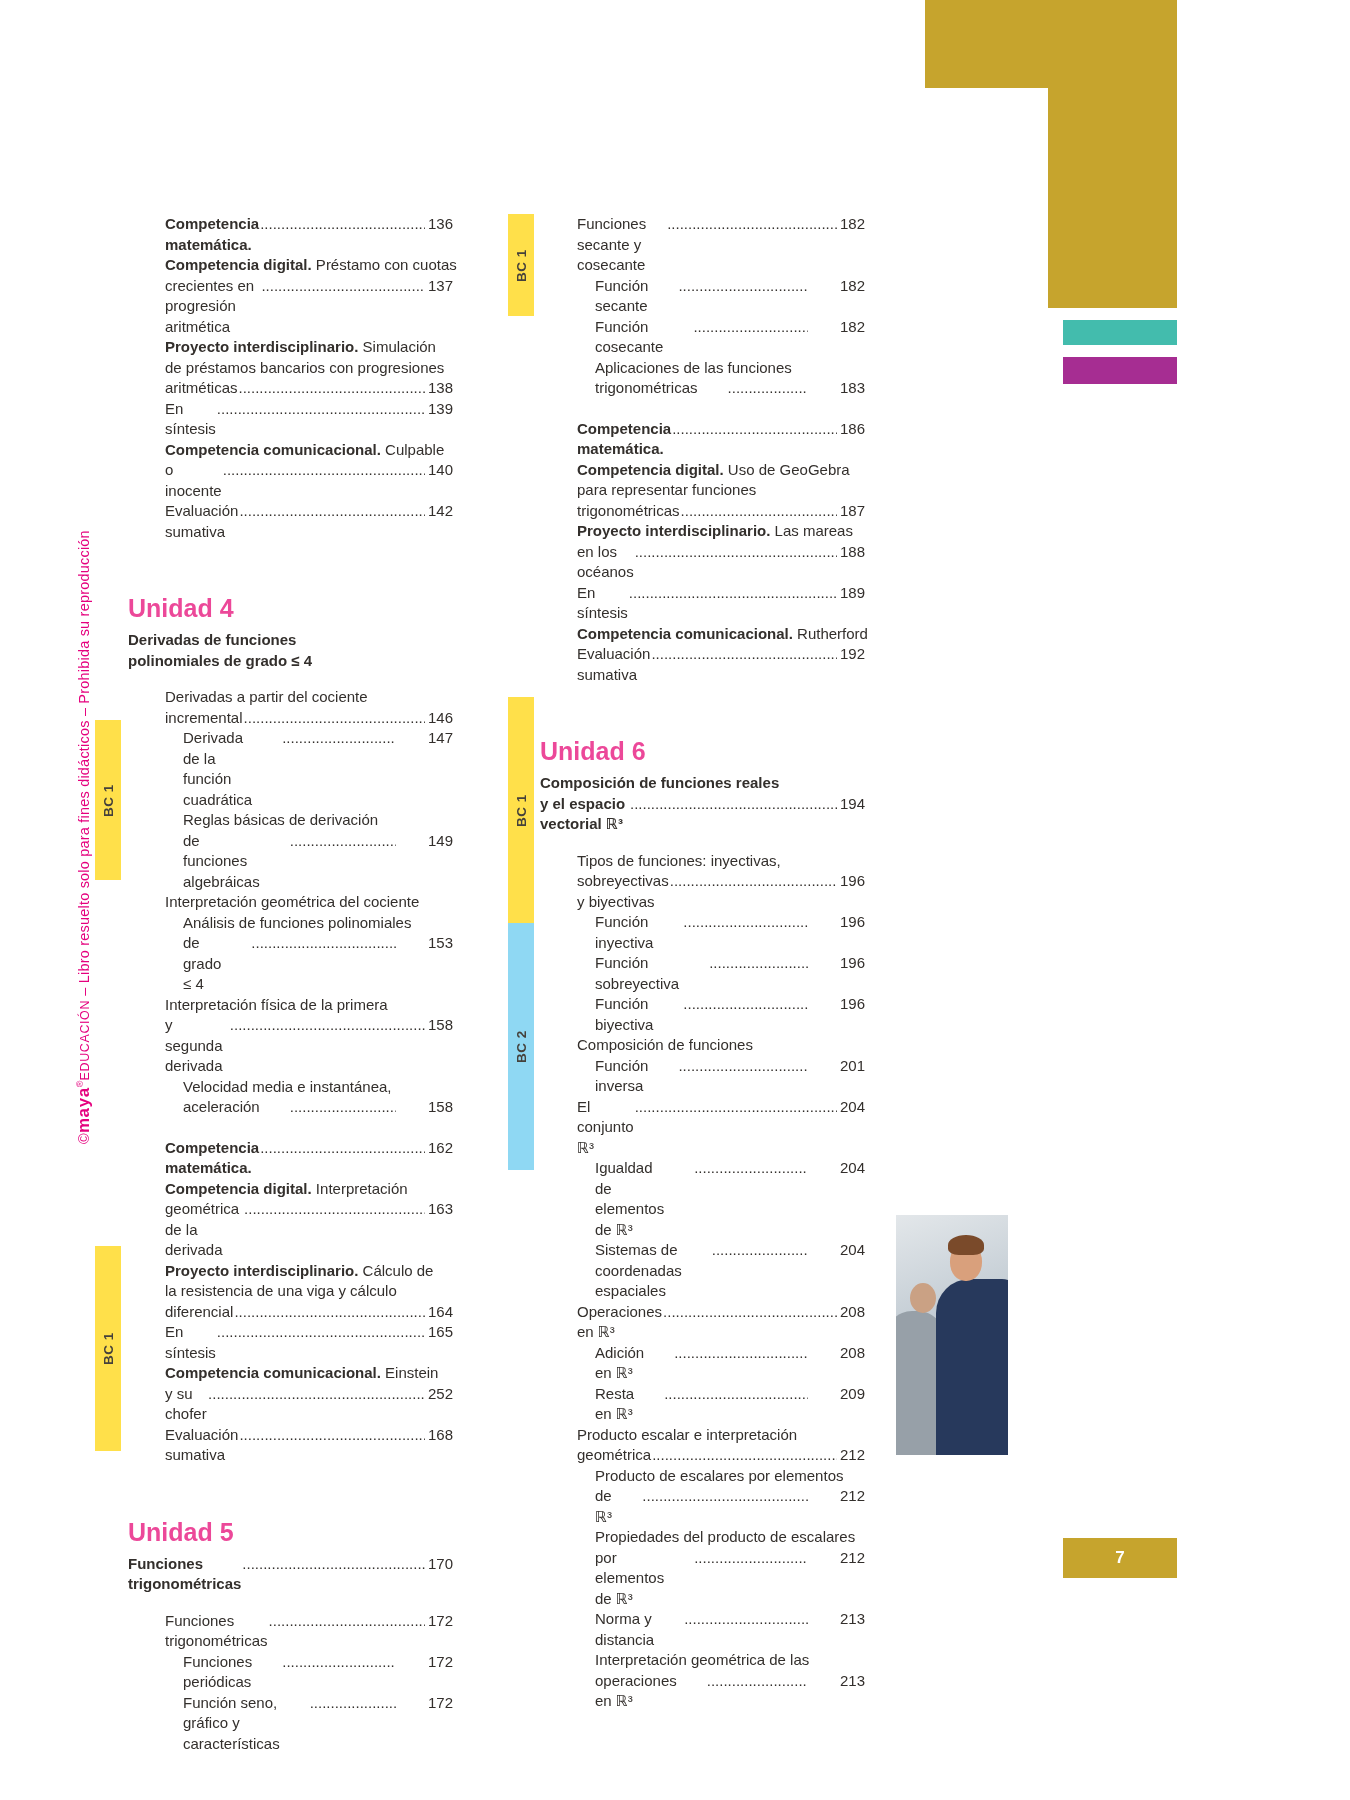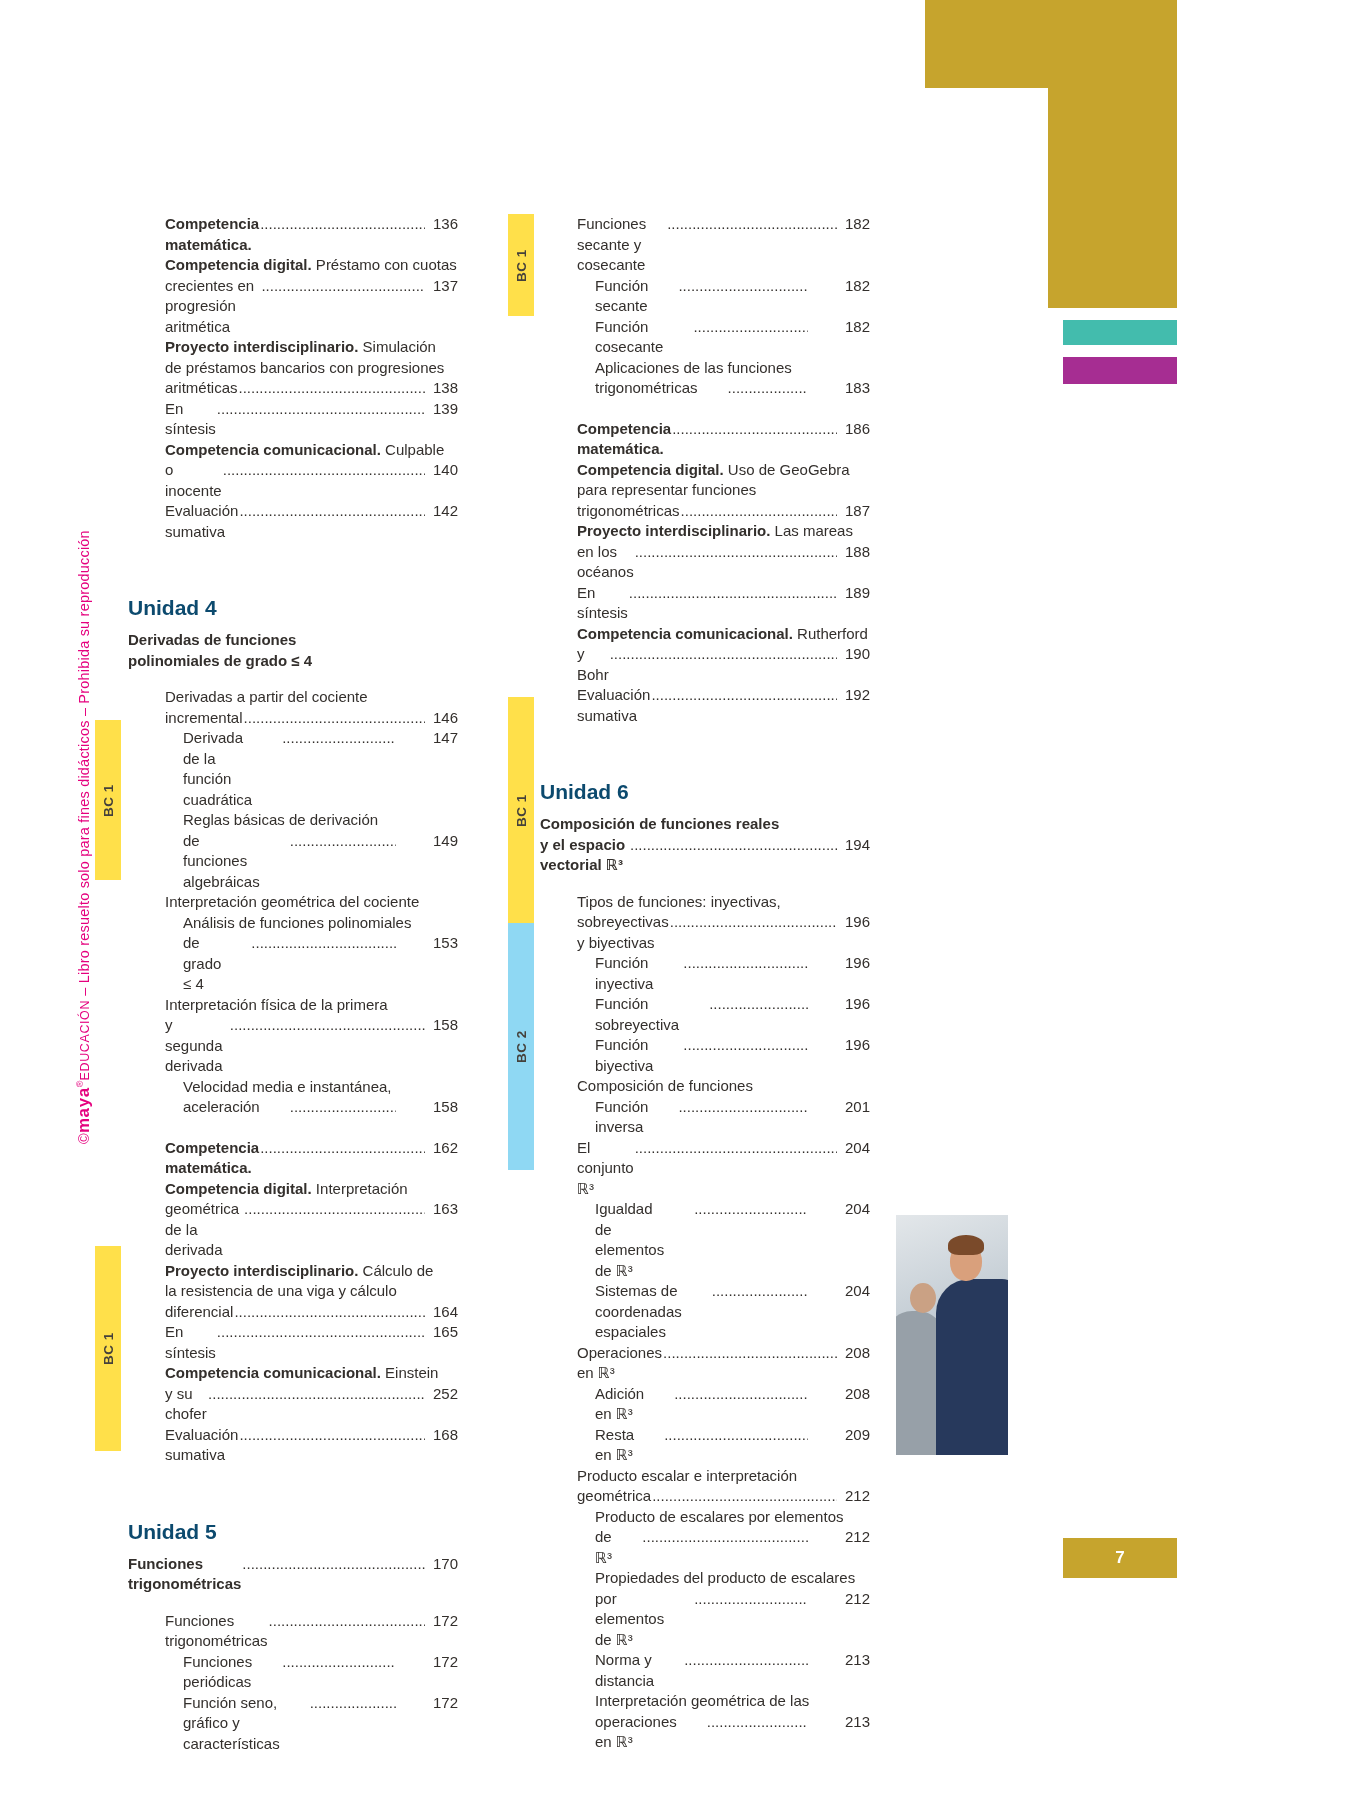--- a/index.html
+++ b/index.html
@@ -34,28 +34,28 @@
   .bc-pos-4{left:508px;top:697px;height:226px;}
   .bc-pos-5{left:508px;top:923px;height:247px;}
   .bc-label{transform:rotate(-90deg);font-size:13.5px;font-weight:700;color:#45413b;letter-spacing:.5px;white-space:nowrap;}
 
   
   .col{position:absolute;top:214px;width:330px;}
   .col1{left:128px;}
   .col2{left:540px;}
   .toc-group{margin-bottom:20px;margin-left:37px;}
   .unit-block{margin:52px 0 16px 0;}
-  .unit-title{font-size:21px;line-height:28px;font-weight:700;color:#0c4a6e;margin-bottom:8px;}
+  .unit-title{font-size:25px;line-height:28px;font-weight:700;color:#ec4899;margin-bottom:8px;}
   .toc-line{display:flex;align-items:baseline;font-size:15px;line-height:20.5px;}
   .toc-line.ind{padding-left:18px;gap:29px;}
   .toc-text{white-space:pre-wrap;}
   .toc-text strong{font-weight:700;}
   .leader{flex:1 1 auto;overflow:hidden;white-space:nowrap;min-width:6px;margin:0 3px 0 1px;}
   .leader::after{content:"................................................................................................";}
-  .pg{flex:none;min-width:30px;text-align:right;}
+  .pg{flex:none;min-width:30px;text-align:left;}
 
   
   .photo{position:absolute;left:896px;top:1215px;width:112px;height:240px;overflow:hidden;
          background:linear-gradient(160deg,#e3e7ea 0%,#b9c4cd 55%,#93a5b2 100%);}
   .ph-left{position:absolute;left:-10px;top:96px;width:58px;height:160px;background:#97a0a8;border-radius:26px 26px 0 0;}
   .ph-left-head{position:absolute;left:14px;top:68px;width:26px;height:30px;background:#caa184;border-radius:50%;}
   .ph-right{position:absolute;right:-14px;top:64px;width:86px;height:180px;background:#27395c;border-radius:34px 20px 0 0;}
   .ph-right-head{position:absolute;right:26px;top:28px;width:32px;height:38px;background:#d9a07c;border-radius:48%;}
   .ph-hair{position:absolute;right:24px;top:20px;width:36px;height:20px;background:#7a4a2a;border-radius:50% 50% 30% 30%;}
   .ph-machine{position:absolute;left:0;bottom:0;width:100%;height:54px;background:#eef1f3;}
@@ -303,25 +303,20 @@
         </div>
         <div class="toc-line">
           <span class="toc-text"><span>En síntesis</span></span>
           <span class="leader"></span>
           <span class="pg">189</span>
         </div>
         <div class="toc-line">
           <span class="toc-text"><strong>Competencia comunicacional.</strong><span> Rutherford</span></span>
         </div>
         <div class="toc-line">
-          <span class="toc-text"><span>y Bohr</span></span>
-          <span class="leader"></span>
-          <span class="pg">190</span>
-        </div>
-        <div class="toc-line">
           <span class="toc-text"><span>Evaluación sumativa </span></span>
           <span class="leader"></span>
           <span class="pg">192</span>
         </div>
       </div>
       <div class="unit-block">
         <div class="unit-title">Unidad 6</div>
         <div class="toc-line">
           <span class="toc-text"><strong>Composición de funciones reales</strong></span>
         </div>

